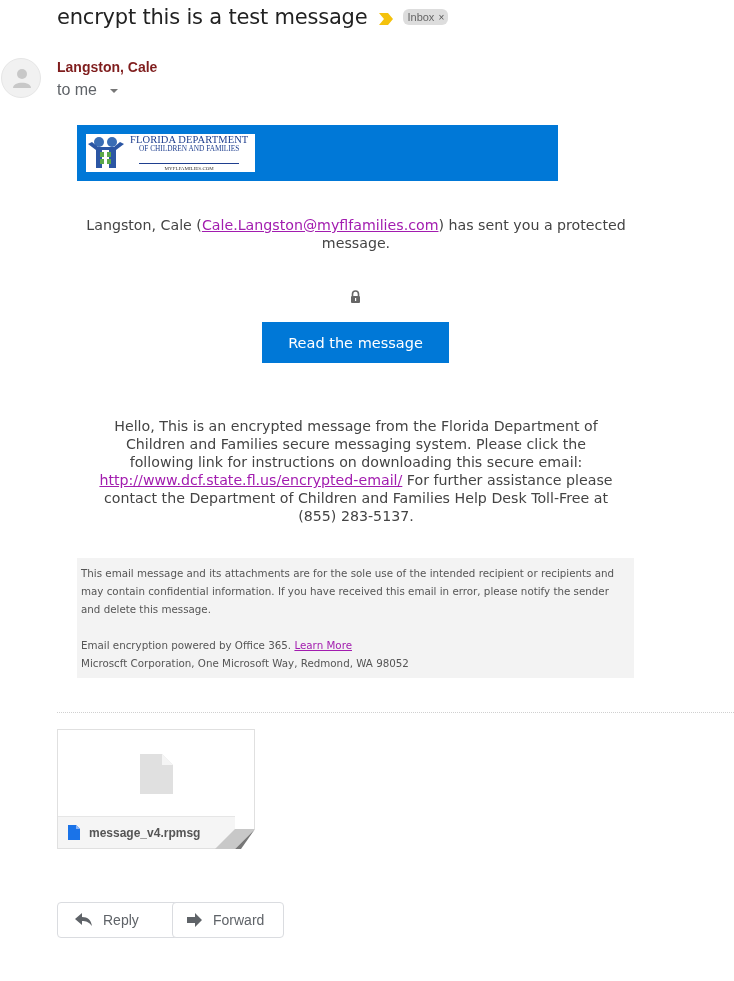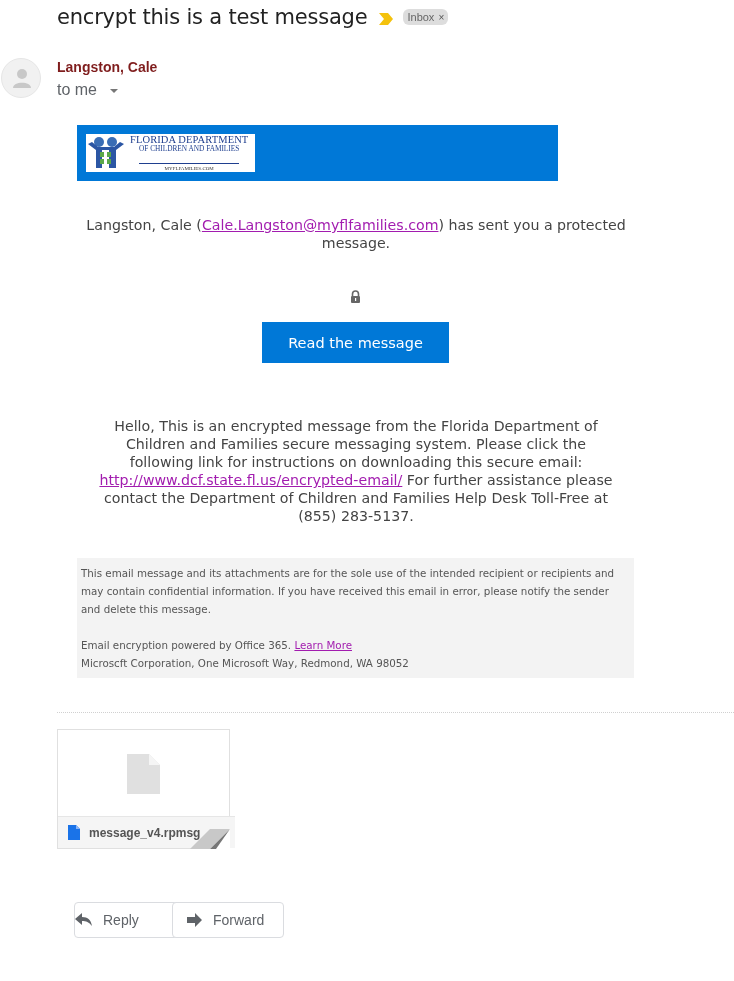--- a/index.html
+++ b/index.html
@@ -31,28 +31,28 @@
     .lock { position: absolute; left: 349px; top: 289px; width: 13px; height: 13px; }
     .read-btn { position: absolute; left: 262px; top: 322px; width: 187px; height: 41px; background: #0078d7; color: #fff; font-family: "DejaVu Sans", sans-serif; font-size: 14.5px; display: flex; align-items: center; justify-content: center; cursor: pointer; border: none; }
 
     .hello { position: absolute; left: 92px; width: 528px; top: 417px; font-size: 14.2px; line-height: 18px; }
 
     .disclaimer { position: absolute; left: 77px; top: 558px; width: 557px; height: 120px; background: #f3f3f3; padding: 6px 4px 0 4px; font-family: "DejaVu Sans", sans-serif; font-size: 10.3px; line-height: 18px; color: #555; }
     .disclaimer .gap { height: 18px; }
 
     .divider { position: absolute; left: 57px; top: 712px; width: 677px; border-top: 1px dotted #d0d0d0; }
 
-    .attachment { position: absolute; left: 57px; top: 729px; width: 173px; height: 120px; border: 1px solid #e0e0e0; background: #fff; cursor: pointer; }
+    .attachment { position: absolute; left: 57px; top: 729px; width: 198px; height: 120px; border: 1px solid #e0e0e0; background: #fff; cursor: pointer; }
     .att-preview { height: 88px; display: flex; align-items: center; justify-content: center; }
     .att-footer { position: absolute; left: 0; bottom: 0; width: 177px; height: 32px; background: #f5f5f5; border-top: 1px solid #e6e6e6; display: flex; align-items: center; padding-left: 10px; }
     .att-name { margin-left: 9px; font-size: 12px; font-weight: bold; color: #555; }
     .fold { position: absolute; right: -1px; bottom: -1px; width: 40px; height: 20px; }
 
     .action-btn { position: absolute; top: 902px; height: 36px; border: 1px solid #dadce0; border-radius: 4px; background: #fff; display: flex; align-items: center; cursor: pointer; font-size: 14px; color: #5f6368; }
-    .reply-btn { left: 74px; width: 122px; }
+    .reply-btn { left: 57px; width: 122px; padding-left: 17px; }
     .forward-btn { left: 172px; width: 112px; padding-left: 14px; }
     .action-btn .lbl { margin-left: 10px; }
   </style>
 </head>
 <body>
 
 <div class="subject-row">
   <h2 class="subject">encrypt this is a test message</h2>
   <span class="importance">
     <svg width="14" height="12" viewBox="0 0 14 12">

